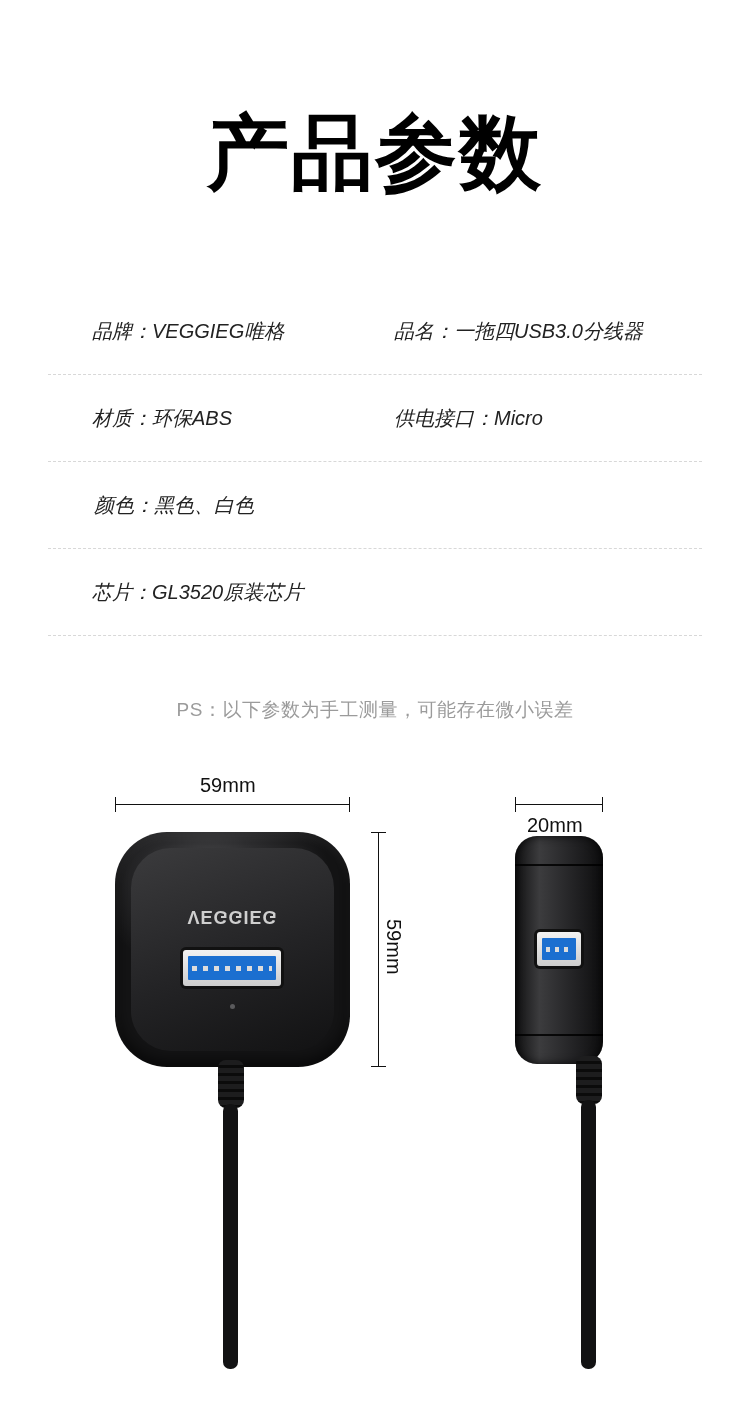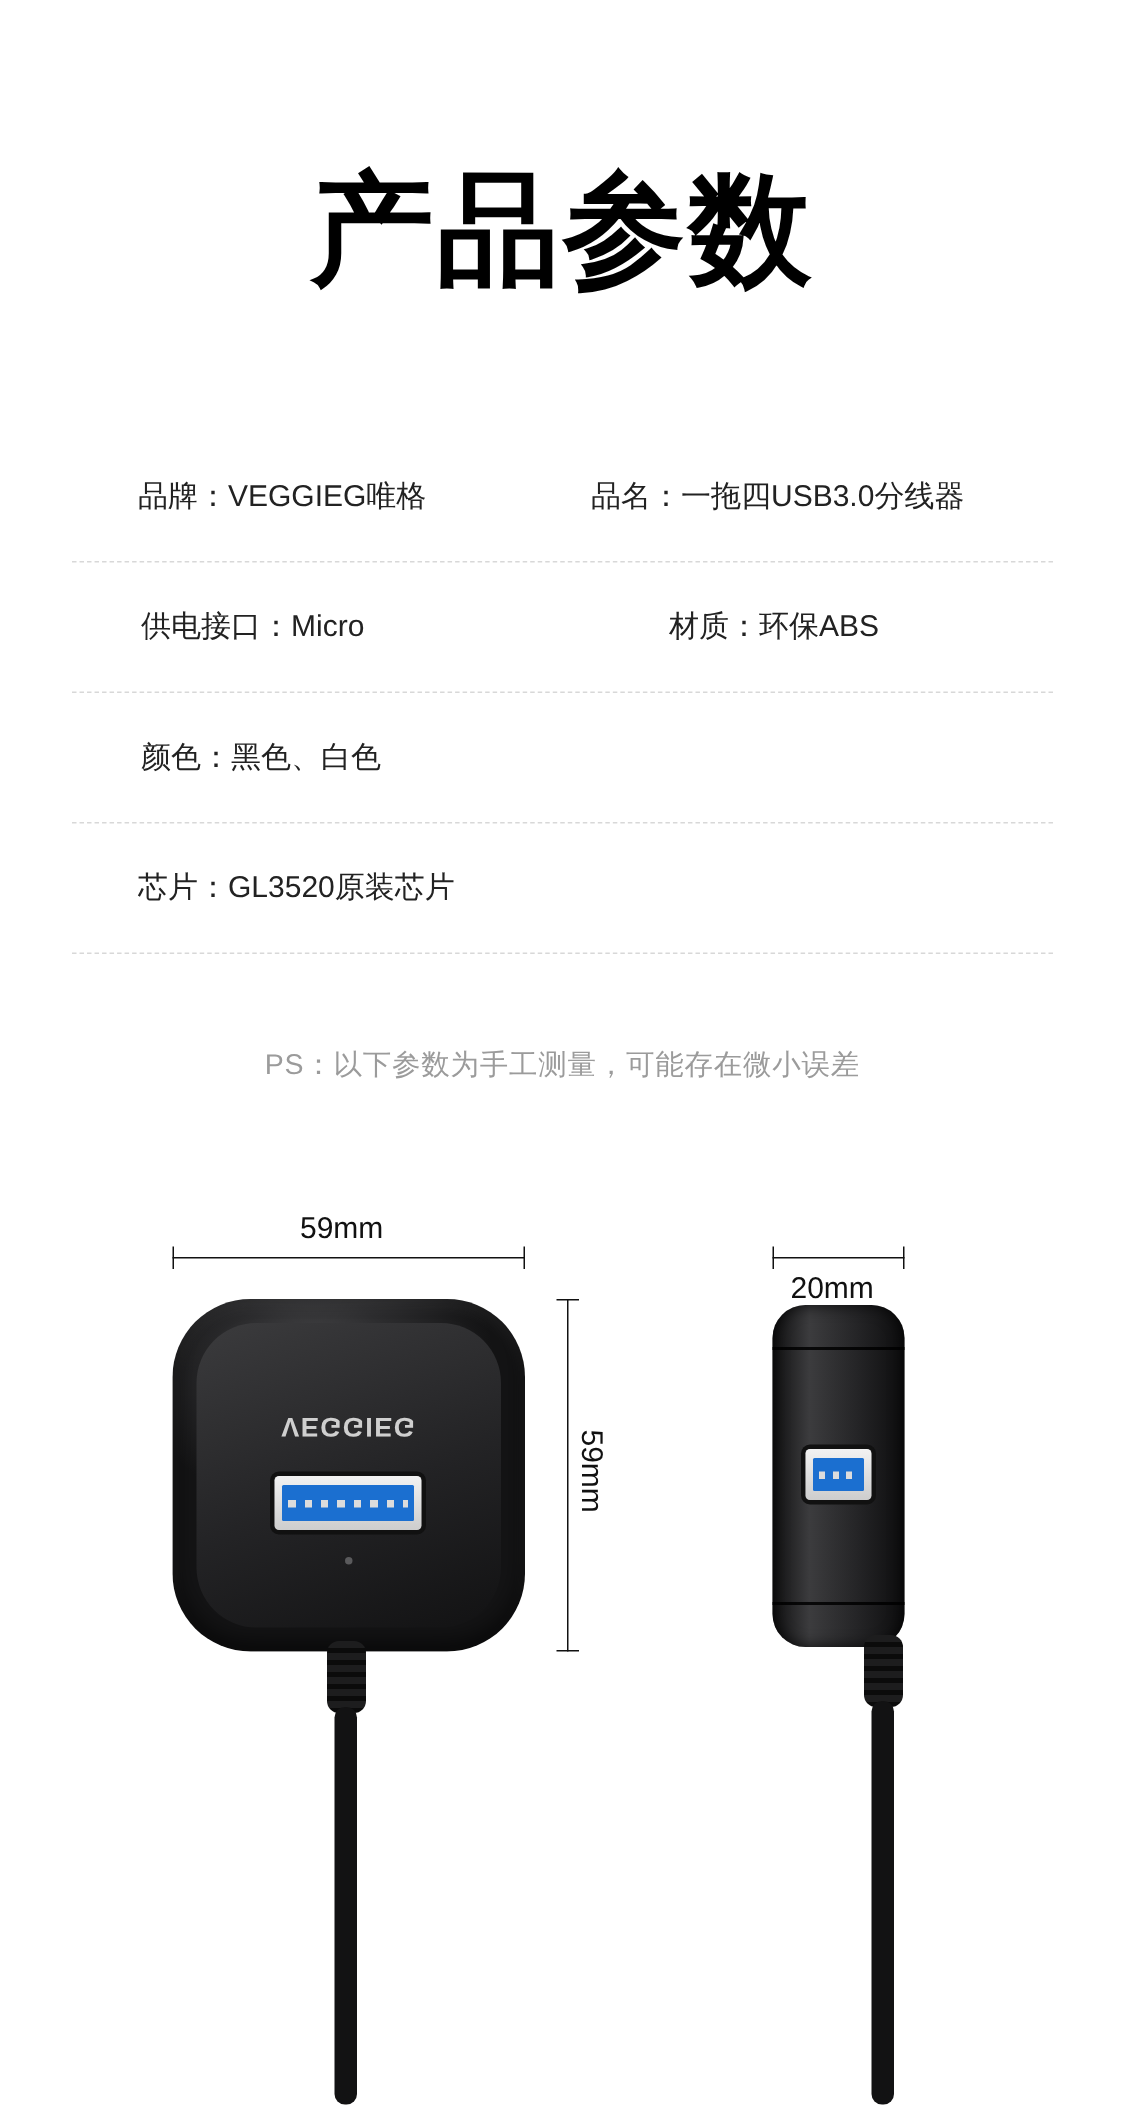--- a/index.html
+++ b/index.html
@@ -30,20 +30,21 @@
     color: #000;
     font-family: Liberation Serif, serif;
   }
 
   
   .spec-table {
     position: absolute;
     top: 288px;
     left: 48px;
     width: 654px;
+    font-style: italic;
   }
   .spec-row {
     display: flex;
     align-items: center;
     height: 86px;
     border-bottom: 1px dashed #d8d8d8;
   }
   .spec-cell {
     font-size: 20px;
     color: #222;
@@ -67,21 +68,21 @@
     width: 750px;
     text-align: center;
     font-size: 19px;
     color: #9b9b9b;
     letter-spacing: 0.5px;
   }
 
   
   .diagram {
     position: absolute;
-    top: 788px;
+    top: 754px;
     left: 0;
     width: 750px;
     height: 615px;
   }
 
   
   .dim-h {
     position: absolute;
     height: 1px;
     background: #111;
@@ -247,22 +248,22 @@
 <div class="page-title">产品参数</div>
 
 <div class="spec-table">
 
   <div class="spec-row">
     <div class="spec-cell left">品牌：VEGGIEG唯格</div>
     <div class="spec-cell right">品名：一拖四USB3.0分线器</div>
   </div>
 
   <div class="spec-row">
+    <div class="spec-cell left">材质：环保ABS</div>
     <div class="spec-cell right">供电接口：Micro</div>
-    <div class="spec-cell left">材质：环保ABS</div>
   </div>
 
   <div class="spec-row">
     <div class="spec-cell right">颜色：黑色、白色</div>
   </div>
 
   <div class="spec-row">
     <div class="spec-cell left">芯片：GL3520原装芯片</div>
   </div>
 

